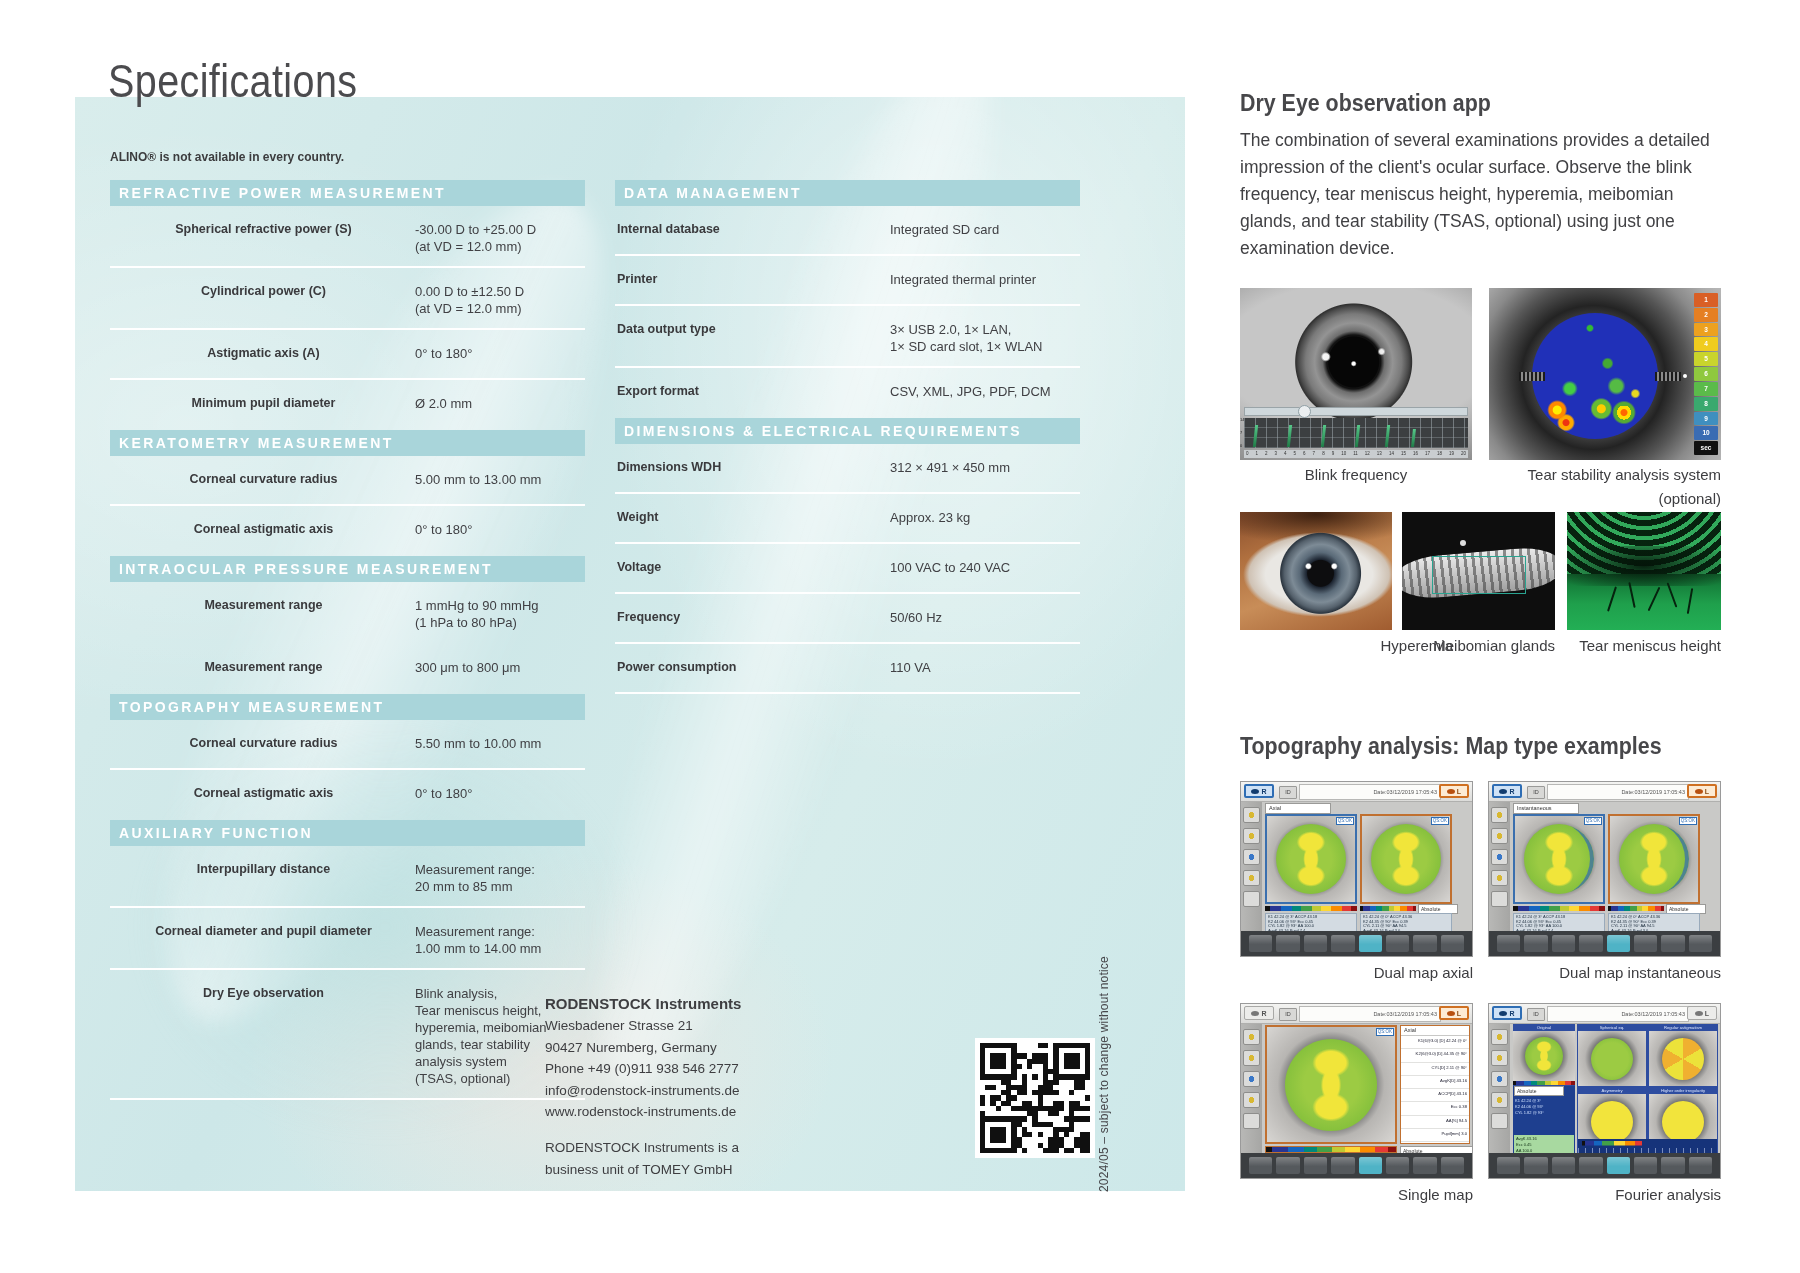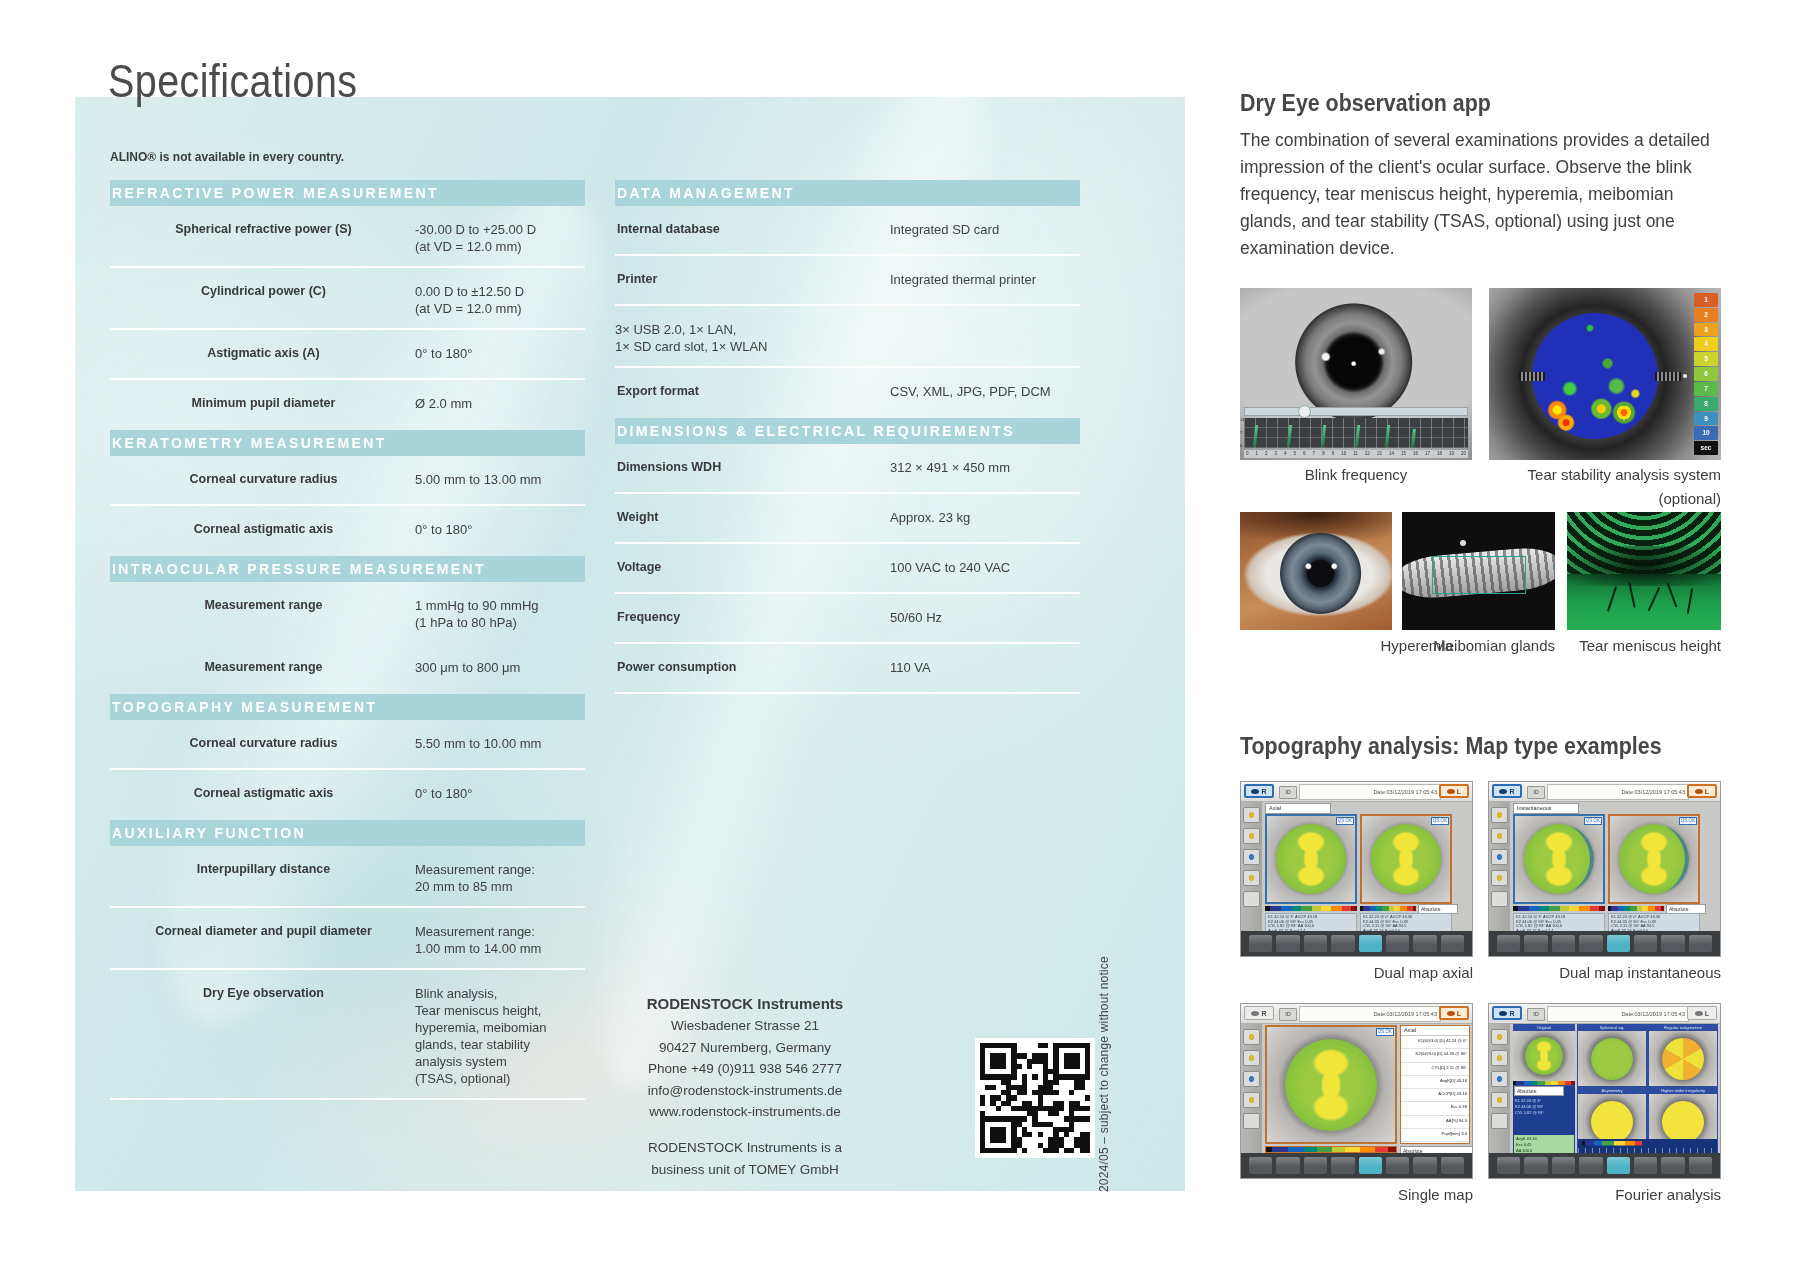--- a/index.html
+++ b/index.html
@@ -28,30 +28,30 @@
       letter-spacing:.5px;transform:scaleX(.84);transform-origin:left top;white-space:nowrap;}
   #avail-note{left:110px;top:150px;font-size:12px;font-weight:bold;color:#3c3c3e;}
   #edition-note{left:1097px;top:930px;height:262px;width:16px;font-size:12px;color:#46464a;
       writing-mode:vertical-rl;transform:rotate(180deg);letter-spacing:.2px;white-space:nowrap;}
 
   
   .col{top:180px;}
   #col-left{left:110px;width:475px;}
   #col-mid{left:615px;width:465px;}
   .sec-header{height:26px;background:#a9d5da;color:#ffffff;font-weight:bold;font-size:14px;
-      letter-spacing:2.4px;line-height:27px;padding-left:2px;overflow:hidden;white-space:nowrap;}
+      letter-spacing:2.4px;line-height:27px;padding-left:9px;overflow:hidden;white-space:nowrap;}
   .spec-row{display:flex;border-bottom:2px solid #ffffff;padding:15px 0 11px;min-height:50px;box-sizing:border-box;}
   .spec-row.nb{border-bottom-color:transparent;}
   .spec-label{font-weight:bold;font-size:12.5px;line-height:16px;color:#3a3a3d;padding-left:2px;}
   #col-left .spec-label{width:303px;flex:0 0 303px;text-align:center;}
   #col-mid .spec-label{width:273px;flex:0 0 273px;}
   .spec-value{font-size:13px;line-height:17px;color:#404044;white-space:pre-line;flex:1;}
 
   
-  #contact{left:545px;top:992px;width:400px;text-align:center;font-size:13.5px;line-height:21.6px;color:#3e3e41;}
+  #contact{left:545px;top:992px;width:400px;text-align:left;font-size:13.5px;line-height:21.6px;color:#3e3e41;}
   #contact .cname{font-size:15px;font-weight:bold;line-height:23px;}
   #contact .gap{height:14px;}
   #qr{left:975px;top:1038px;width:120px;height:120px;background:#ffffff;padding:5px;box-sizing:border-box;}
   .qr-grid{width:100%;height:100%;display:grid;grid-template-columns:repeat(21,1fr);grid-template-rows:repeat(21,1fr);background:#ffffff;}
   .qr-grid div.on{background:#101010;}
 
   
   .rc-heading{font-size:23px;font-weight:bold;color:#47474a;transform:scaleX(.93);transform-origin:left top;white-space:nowrap;}
   #dry-para{left:1240px;top:127px;width:470px;font-size:17.5px;line-height:27px;color:#414144;}
   .cap{font-size:15px;line-height:24px;color:#3d3d40;text-align:right;}
@@ -299,20 +299,21 @@
   <div class="sec-header">DATA MANAGEMENT</div>
   <div class="spec-row">
     <div class="spec-label">Internal database</div>
     <div class="spec-value">Integrated SD card</div>
   </div>
   <div class="spec-row">
     <div class="spec-label">Printer</div>
     <div class="spec-value">Integrated thermal printer</div>
   </div>
   <div class="spec-row">
+    <div class="spec-label">Data output type</div>
     <div class="spec-value">3× USB 2.0, 1× LAN,
 1× SD card slot, 1× WLAN</div>
   </div>
   <div class="spec-row nb">
     <div class="spec-label">Export format</div>
     <div class="spec-value">CSV, XML, JPG, PDF, DCM</div>
   </div>
   <div class="sec-header">DIMENSIONS &amp; ELECTRICAL REQUIREMENTS</div>
   <div class="spec-row">
     <div class="spec-label">Dimensions WDH</div>

